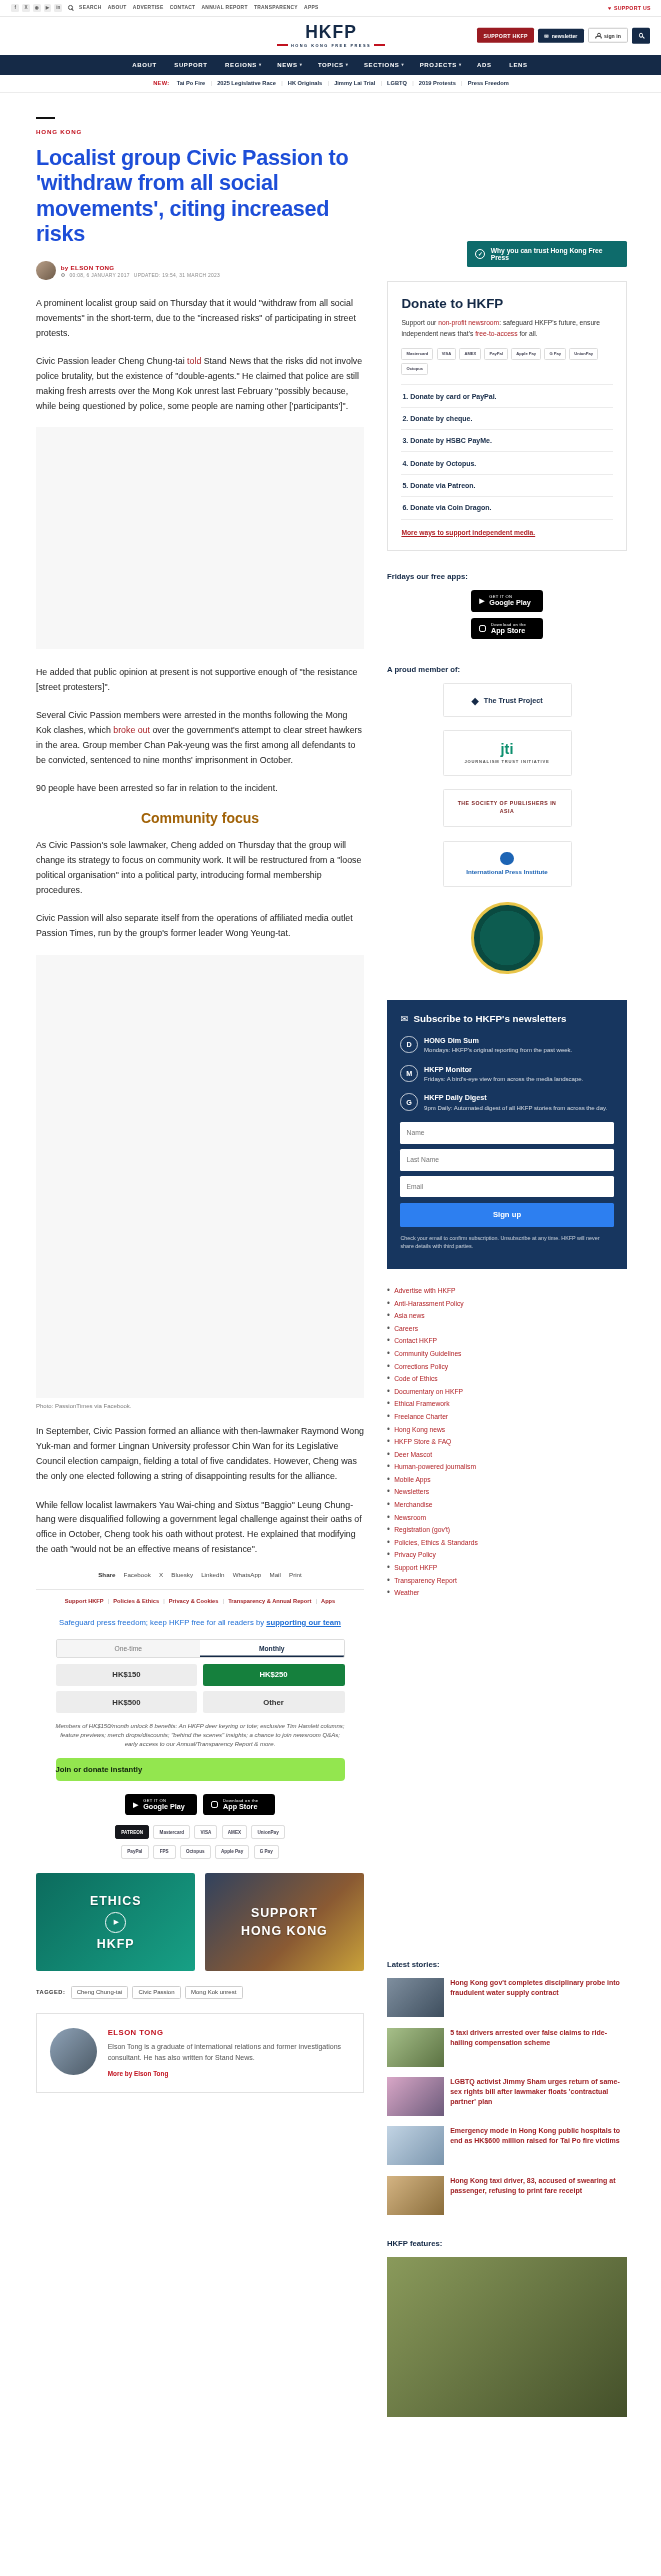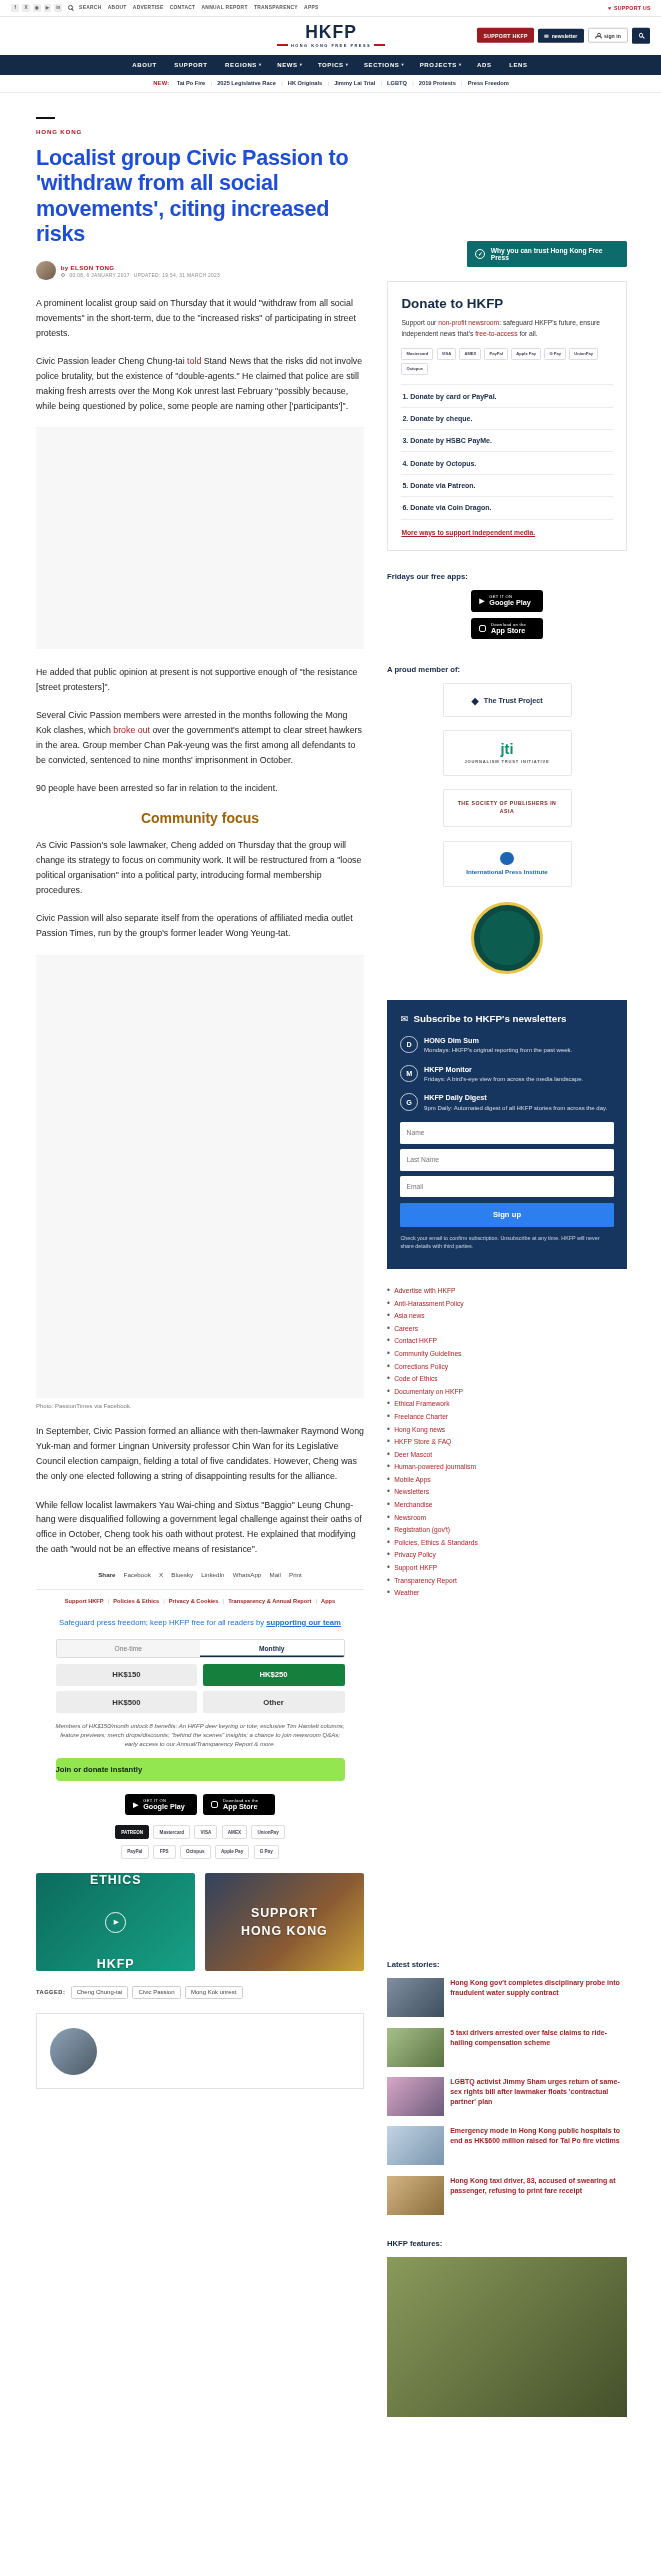--- a/index.html
+++ b/index.html
@@ -118,21 +118,21 @@
   .badge-bottom { display:block; font-size:7.2px; font-weight:bold; line-height:1.15; white-space:nowrap; }
   .pay-row { display:flex; justify-content:center; gap:4.1px; margin-bottom:5.2px; flex-wrap:wrap; }
   .pay-chip { border:0.5px solid #ddd; border-radius:2.1px; font-size:4.6px; font-weight:bold; color:#445;
               padding:3.6px 5.2px; min-width:23px; text-align:center; background:#fff; }
   .pay-row-1 .pay-chip:first-of-type { background:#15171c; color:#fff; border-color:#15171c; }
 
   
   .video-cards { display:flex; gap:9.3px; margin:14.4px 0; }
   .vcard { flex:1; height:98px; border-radius:2.1px; display:flex; flex-direction:column; align-items:center;
            justify-content:center; gap:4.1px; text-decoration:none; }
-  .vcard-1 { background:linear-gradient(135deg,#0c6b5d,#17a085);justify-content:space-between; }
+  .vcard-1 { background:linear-gradient(135deg,#0c6b5d,#17a085); }
   .vcard-2 { background:linear-gradient(135deg,#31425e,#8a5a33 60%,#c9a23a); }
   .v-line { color:#fff; font-weight:900; font-size:12.4px; letter-spacing:1px; text-shadow:0 0.5px 1.5px rgba(0,0,0,.35); }
   .play-circle { width:20.6px; height:20.6px; border:1.5px solid rgba(255,255,255,.92); border-radius:50%; color:#fff;
                  display:flex; align-items:center; justify-content:center; font-size:6.7px; padding-left:1.5px; }
 
   
   .tagged-row { display:flex; align-items:center; gap:5.2px; margin:3.1px 0 14.4px; flex-wrap:wrap; }
   .tagged-label { font-size:5.7px; font-weight:bold; color:#333; letter-spacing:0.5px; }
   .tag-chip { border:0.5px solid #cfcfcf; border-radius:1.5px; padding:2.6px 5.2px; font-size:6px; color:#444; text-decoration:none; }
   .author-box { border:0.5px solid #e2e2e2; padding:13.4px; display:flex; gap:10.3px; }
@@ -468,20 +468,25 @@
       <span style="display:inline-flex;gap:4.1px;flex-wrap:wrap;">
 
       <a class="tag-chip">Cheng Chung-tai</a>
           <a class="tag-chip">Civic Passion</a>
           <a class="tag-chip">Mong Kok unrest</a>
         </span>
     </div>
 
     <div class="author-box">
       <span class="avatar-lg"></span>
+      <div>
+        <a class="author-name">ELSON TONG</a>
+        <p class="author-bio">Elson Tong is a graduate of international relations and former investigations consultant. He has also written for Stand News.</p>
+        <a class="author-more">More by Elson Tong</a>
+      </div>
     </div>
   </div>
 
   <aside class="col-side">
 
     <a class="trust-btn">
       <span class="shield-ic">✓</span>
       <span>Why you can trust Hong Kong Free Press</span>
     </a>
 

